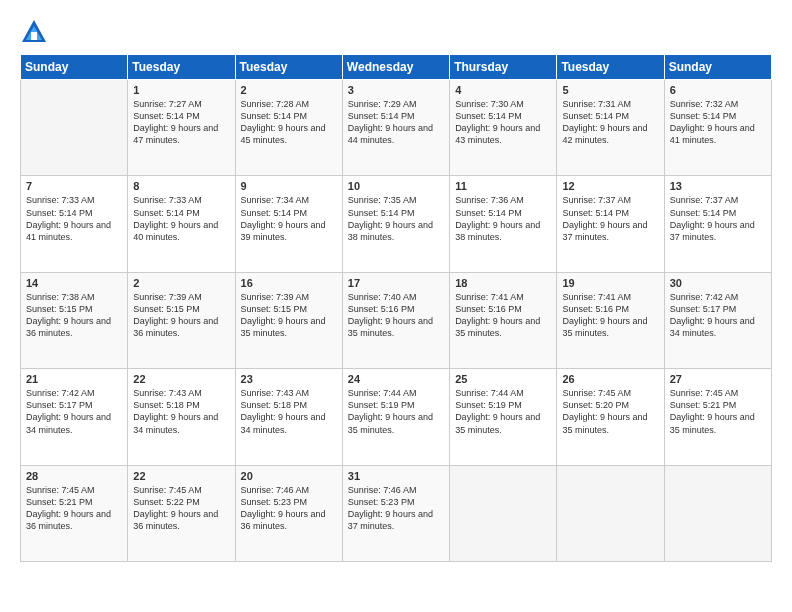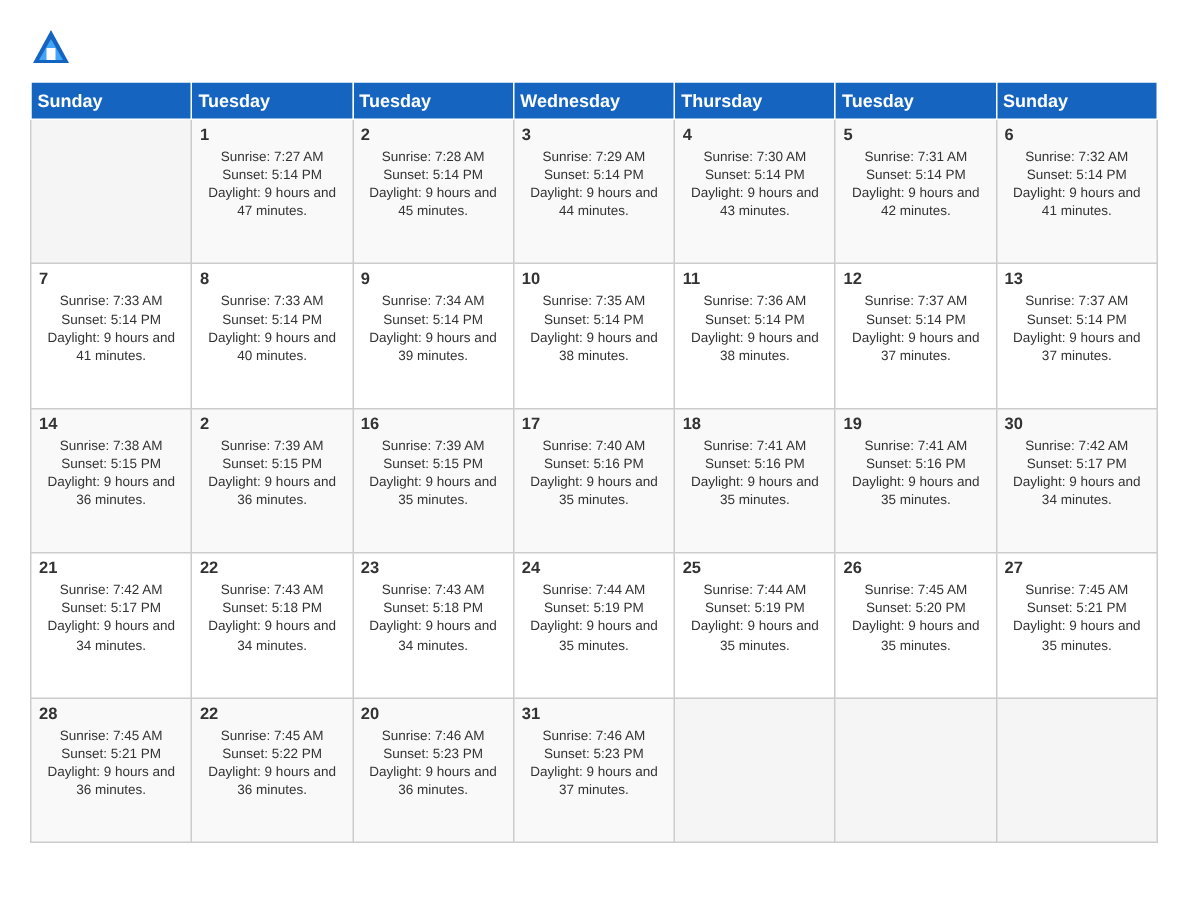--- a/index.html
+++ b/index.html
@@ -90,21 +90,20 @@
     .day-num {
       font-weight: bold;
       font-size: 11px;
       display: block;
       margin-bottom: 2px;
     }
     .cell-info {
       font-size: 9px;
       line-height: 1.35;
       color: #333;
-      text-align: center;
     }
     .empty-cell {
       background: #f5f5f5 !important;
     }
   </style>
 </head>
 <body>
 
 <div class="page">
   <div class="header">

